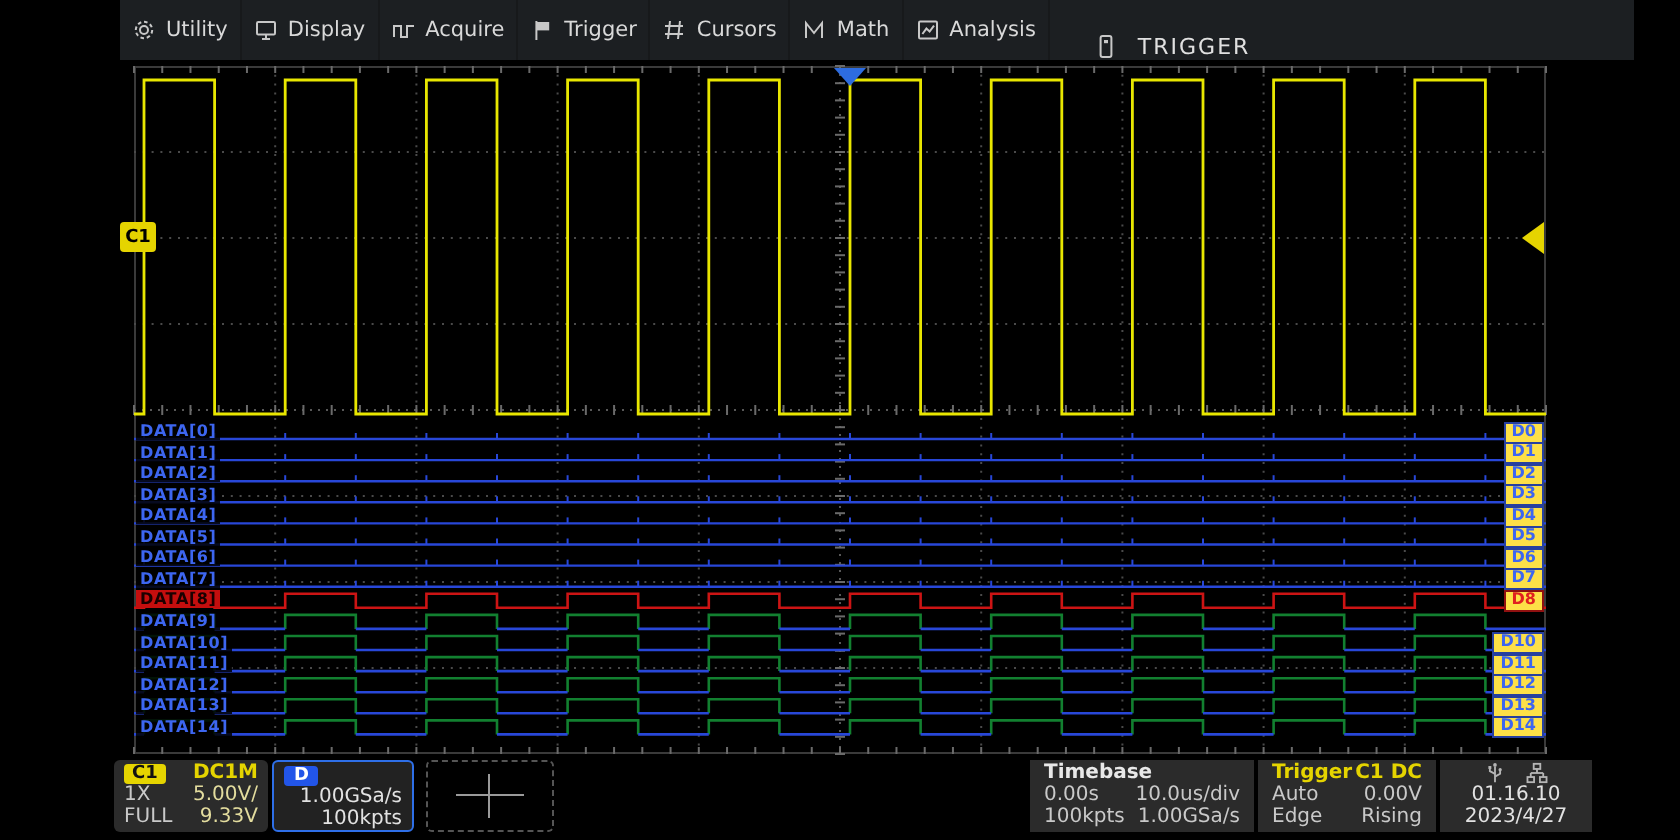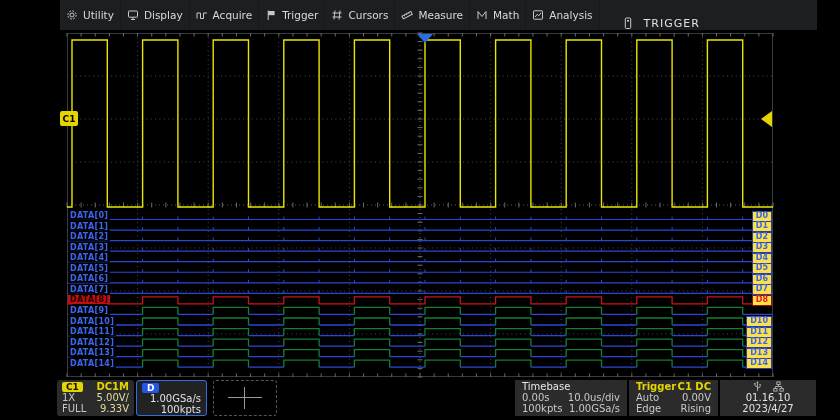--- a/index.html
+++ b/index.html
@@ -56,24 +56,24 @@
   .d-box{left:136px;width:71px;padding:1px 5px;border:1px solid #2e6fe8;background:#222;}
   .d-box .row{justify-content:flex-end;color:#e2e2e2;}
   .d-box .row.first{justify-content:flex-start;}
   .add-box{left:213px;width:64px;background:#000;border:1px dashed #555;display:flex;
            align-items:center;justify-content:center;}
   .plus{position:relative;width:34px;height:22px;}
   .plus::before{content:"";position:absolute;left:0;top:10px;width:34px;height:1px;background:#9a9a9a;}
   .plus::after{content:"";position:absolute;left:16px;top:0;width:1px;height:22px;background:#9a9a9a;}
   .tb-box{left:515px;width:112px;padding:1px 7px;border-radius:0;}
   .tr-box{left:629px;width:89px;padding:1px 7px;border-radius:0;}
-  .clk-box{left:720px;width:96px;padding:1px 4px;border-radius:0;text-align:right;color:#e2e2e2;}
+  .clk-box{left:720px;width:76px;padding:1px 4px;border-radius:0;text-align:right;color:#e2e2e2;}
   .clk-box .icons{display:flex;justify-content:center;gap:10px;height:11px;align-items:center;}
   .clk-box .micon{width:11px;height:11px;}
-  .t-title{color:#e8e8e8;}
+  .t-title{color:#e8e8e8;font-weight:bold;}
 </style>
 </head>
 <body>
 
 <div class="stage">
 
   <div class="topbar">
     <div id="menu-items" style="display:flex;height:30px;">
         <div class="menu-item">
           <span class="micon"><svg viewBox="0 0 12 12">
@@ -106,31 +106,20 @@
         <div class="menu-item">
           <span class="micon"><svg viewBox="0 0 12 12">
               <g fill="none" stroke="#c8c8c8" stroke-width="1">
                 <line x1="4" y1="1.5" x2="3" y2="10.5"></line>
                 <line x1="9" y1="1.5" x2="8" y2="10.5"></line>
                 <line x1="1.5" y1="4" x2="10.5" y2="4"></line>
                 <line x1="1.5" y1="8" x2="10.5" y2="8"></line>
               </g>
             </svg></span>
           <span>Cursors</span>
-        </div>
-        <div class="menu-item">
-          <span class="micon"><svg viewBox="0 0 12 12">
-              <g transform="rotate(-28 6 6)">
-                <rect x="1" y="4.6" width="10" height="3.2" fill="none" stroke="#c8c8c8" stroke-width="1"></rect>
-                <line x1="3.5" y1="4.6" x2="3.5" y2="6" fill="none" stroke="#c8c8c8" stroke-width="1"></line>
-                <line x1="6" y1="4.6" x2="6" y2="6" fill="none" stroke="#c8c8c8" stroke-width="1"></line>
-                <line x1="8.5" y1="4.6" x2="8.5" y2="6" fill="none" stroke="#c8c8c8" stroke-width="1"></line>
-              </g>
-            </svg></span>
-          <span>Measure</span>
         </div>
         <div class="menu-item">
           <span class="micon"><svg viewBox="0 0 12 12">
               <path d="M2 10 V2.5 L6 7.5 L10 2.5 V10" fill="none" stroke="#c8c8c8" stroke-width="1"></path>
             </svg></span>
           <span>Math</span>
         </div>
         <div class="menu-item">
           <span class="micon"><svg viewBox="0 0 12 12">
               <rect x="1.5" y="1.8" width="9" height="8.4" rx=".6" fill="none" stroke="#c8c8c8" stroke-width="1"></rect>

